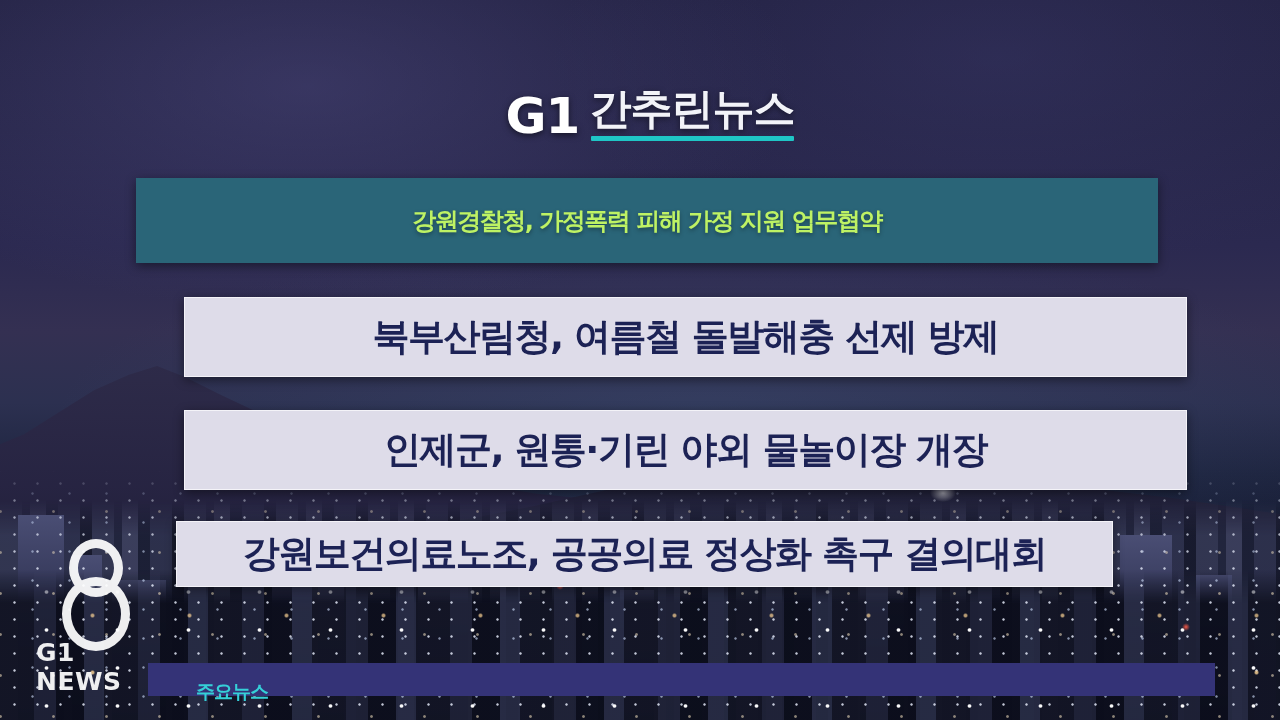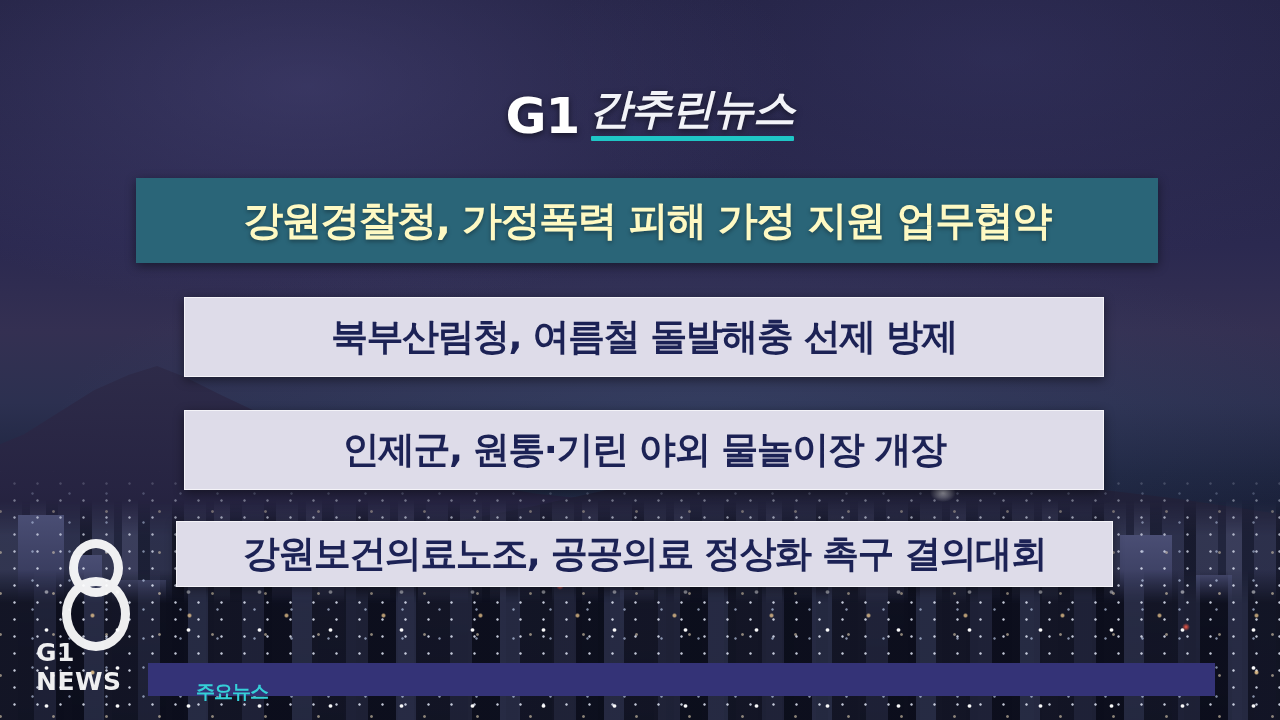--- a/index.html
+++ b/index.html
@@ -161,21 +161,20 @@
     position: relative;
     padding-bottom: 11px;
   }
   .logo-sub {
     font-size: 42px;
     font-weight: bold;
     color: #f2f3f8;
     letter-spacing: -1px;
     line-height: 1;
     text-shadow: 0 2px 6px rgba(0,0,0,0.5);
-    font-style: italic;
   }
   .logo-underline {
     position: absolute;
     left: 2px; right: 0; bottom: 0;
     height: 5px;
     background: #1fc6c6;
     border-radius: 1px;
   }
 
   
@@ -191,27 +190,27 @@
     font-weight: bold;
     letter-spacing: -1.5px;
     white-space: nowrap;
   }
   .hl-lead {
     left: 136px; top: 178px;
     width: 1022px; height: 85px;
     background: #2a6578;
   }
   .hl-lead .hl-text {
-    color: #fef9c3;
-    font-size: 40px;
+    color: #bef264;
+    font-size: 24px;
     text-shadow: 0 2px 4px rgba(0,0,0,0.35);
   }
   .hl-item {
     left: 184px;
-    width: 920px; height: 80px;
+    width: 1003px; height: 80px;
     background: #dedce9;
     border: 1px solid #f4f3f8;
   }
   .hl-item .hl-text {
     color: #1c2255;
     font-size: 37px;
   }
   .hl-2 { top: 297px; }
   .hl-3 { top: 410px; }
   .hl-4 { left: 176px; width: 937px; top: 521px; height: 66px; }

